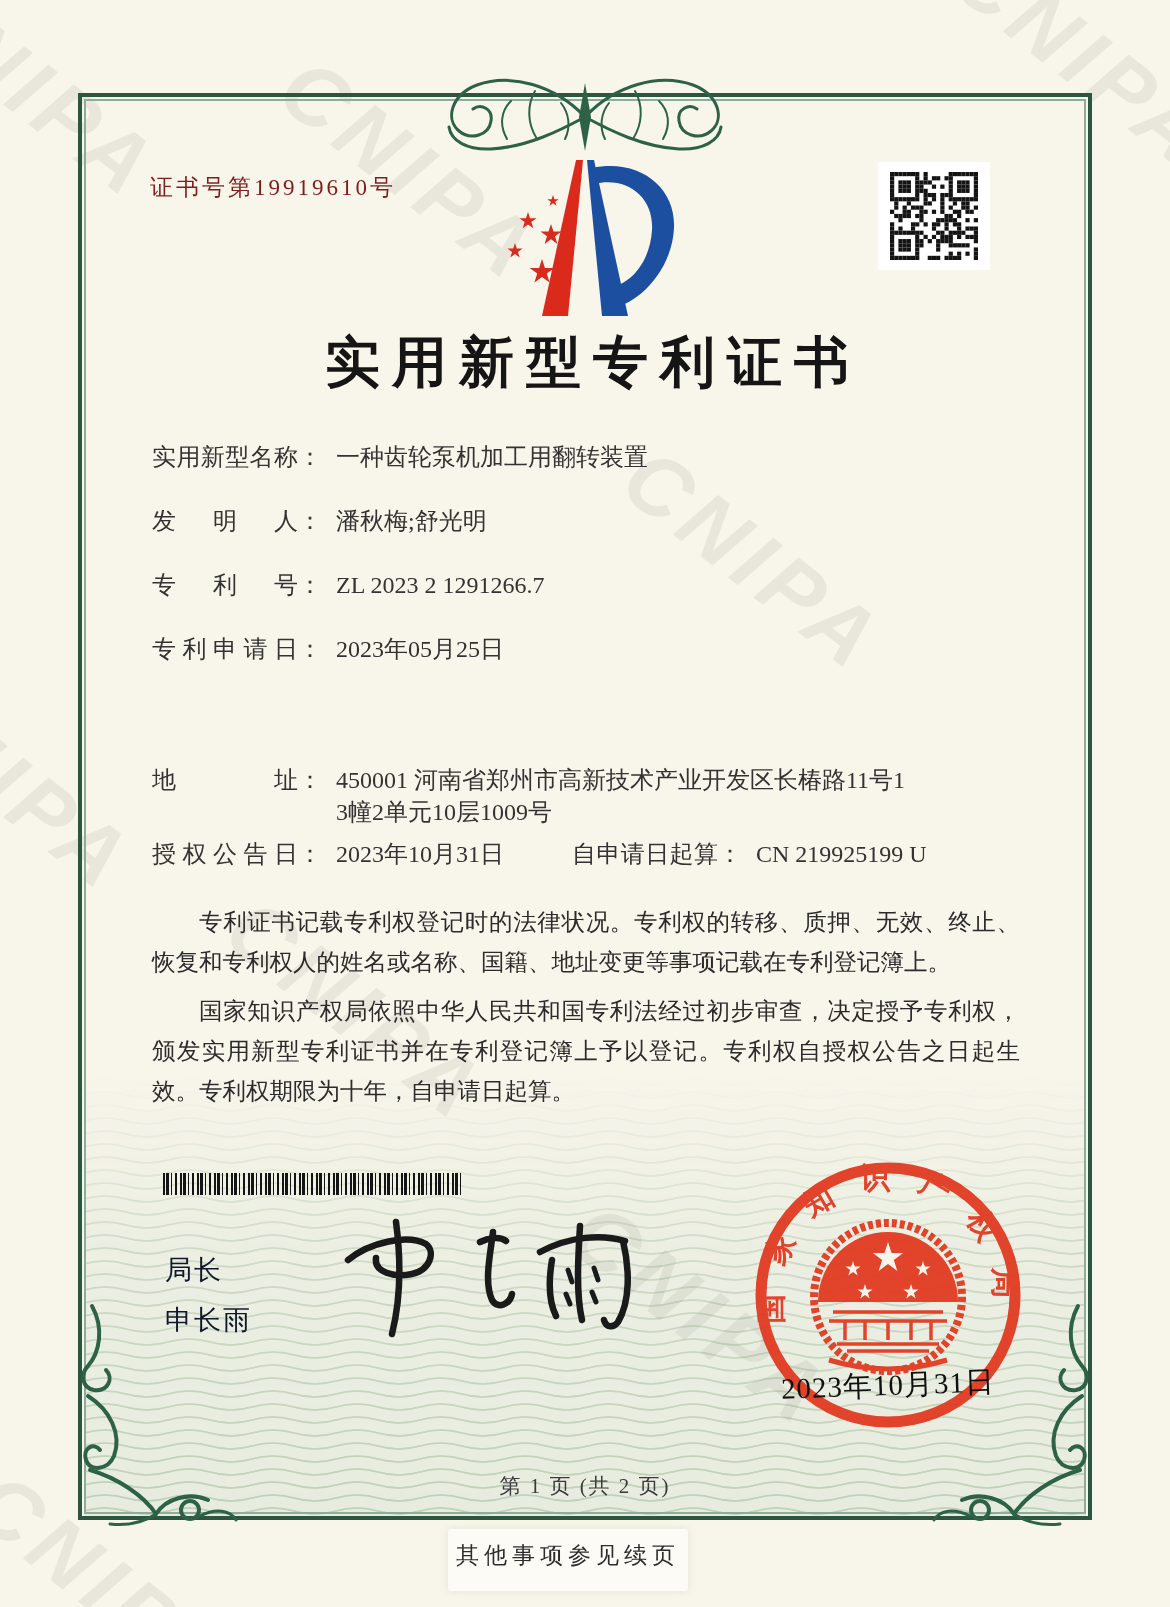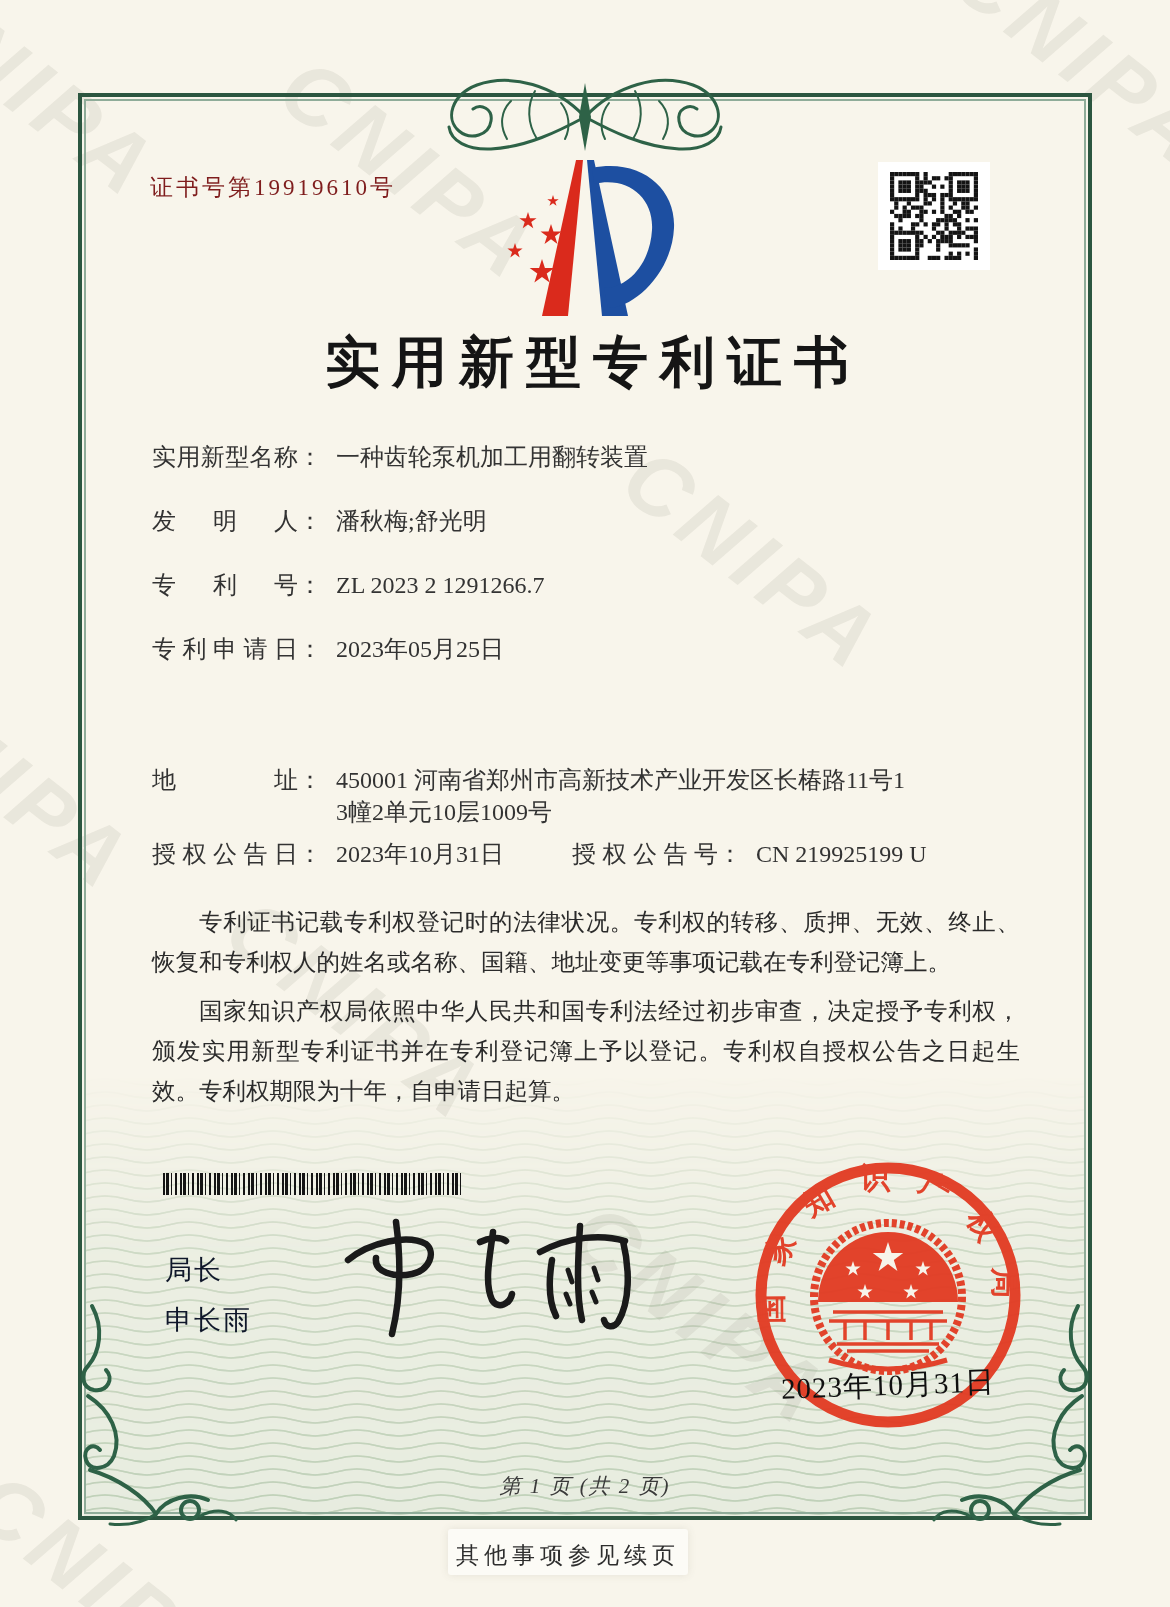--- a/index.html
+++ b/index.html
@@ -38,22 +38,22 @@
       #141414 0 2px,transparent 2px 3px,#141414 3px 6px,transparent 6px 8px,
       #141414 8px 9px,transparent 9px 12px,#141414 12px 14px,transparent 14px 17px);}
 
   .director{font-family:"Liberation Sans","DejaVu Sans",sans-serif;font-size:27px;color:#0f172a;letter-spacing:2px;}
   .director-label{left:165px;top:1252px;}
   .director-name{left:165px;top:1302px;}
 
   .seal-date{left:766px;top:1366px;width:244px;text-align:center;font-size:29px;color:#101010;
              letter-spacing:1px;transform:rotate(-2deg);}
 
-  .pageno{left:0;right:0;top:1472px;text-align:center;font-size:21px;color:#3a3a3a;letter-spacing:2px;font-style:italic;}
-  .note-box{left:448px;top:1529px;width:240px;height:46px;line-height:54px;background:#fcfbf6;
+  .pageno{left:0;right:0;top:1472px;text-align:center;font-size:21px;color:#3a3a3a;letter-spacing:2px;}
+  .note-box{left:448px;top:1529px;width:240px;height:62px;line-height:54px;background:#fcfbf6;
             border-radius:3px;box-shadow:0 0 8px rgba(90,90,70,0.12);text-align:center;
             font-size:23px;letter-spacing:5px;color:#2d2d2d;}
 </style>
 </head>
 <body>
 
 <div class="page">
 
   <svg style="position:absolute;width:0;height:0" aria-hidden="true">
     <defs>
@@ -384,21 +384,21 @@
   <div class="field" style="top:633px">
     <span class="flabel">专利申请日</span><span>：</span><span class="fval">2023年05月25日</span>
   </div>
   <div class="field" style="top:764px">
     <span class="flabel">地址</span><span>：</span><span class="addr-val"><span style="display:block">450001 河南省郑州市高新技术产业开发区长椿路11号1</span><span style="display:block">3幢2单元10层1009号</span></span>
   </div>
   <div class="field" style="top:838px">
     <span class="flabel">授权公告日</span><span>：</span><span class="fval">2023年10月31日</span>
   </div>
   <div class="field" style="left:572px;top:838px">
-    <span class="flabel">授权公告号</span><span>：</span><span class="fval">CN 219925199 U</span>
+    <span class="flabel">自申请日起算</span><span>：</span><span class="fval">CN 219925199 U</span>
   </div>
 
   <div class="body-text">
     <p>专利证书记载专利权登记时的法律状况。专利权的转移、质押、无效、终止、恢复和专利权人的姓名或名称、国籍、地址变更等事项记载在专利登记簿上。</p>
     <p>国家知识产权局依照中华人民共和国专利法经过初步审查，决定授予专利权，颁发实用新型专利证书并在专利登记簿上予以登记。专利权自授权公告之日起生效。专利权期限为十年，自申请日起算。</p>
   </div>
 
   <div class="abs barcode"></div>
 
   <div class="abs director director-label">局长</div>

